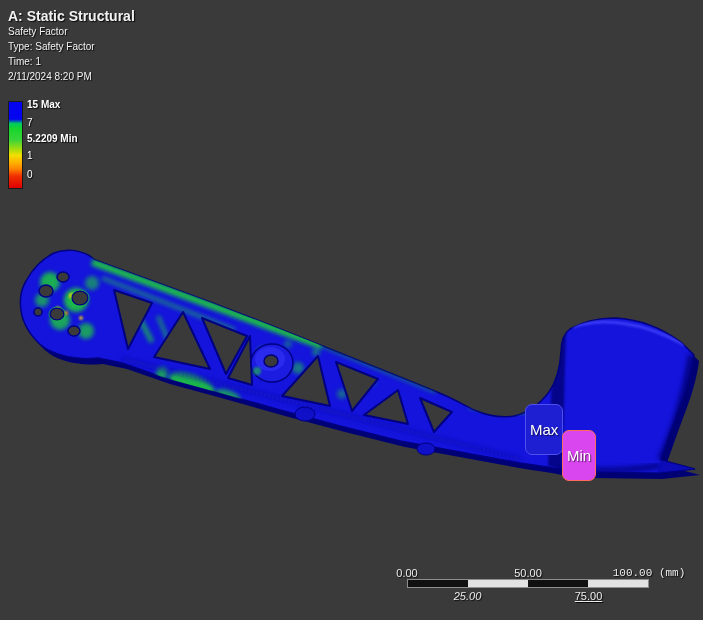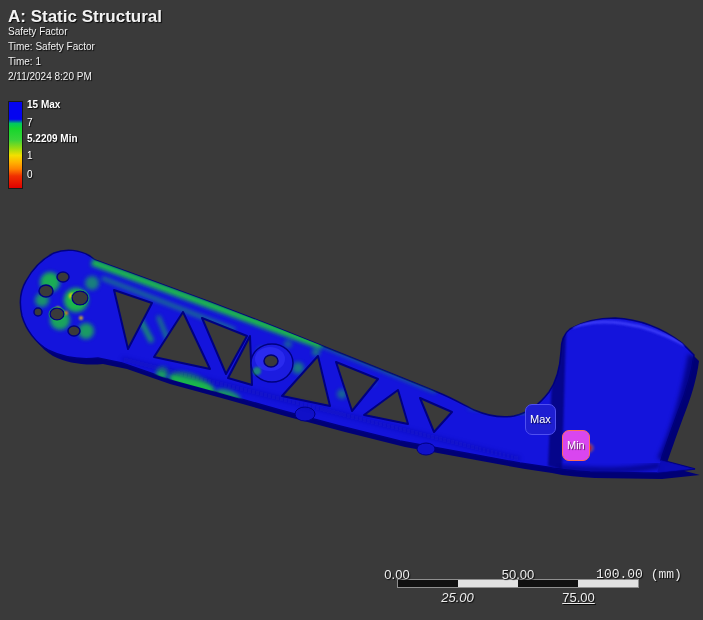--- a/index.html
+++ b/index.html
@@ -7,21 +7,21 @@
     position:relative; width:703px; height:620px; overflow:hidden;
     background:#3a3a3a;
     font-family:"Liberation Sans", sans-serif;
   }
   .model-svg { position:absolute; left:0; top:0; }
 
   
   .anno { position:absolute; left:8px; top:9px; color:#f2f2f2; font-size:10px;
           text-shadow:1px 1px 1px rgba(0,0,0,.85); }
   .anno div { line-height:15px; }
-  .anno .title { font-weight:bold; font-size:17px; }
+  .anno .title { font-weight:bold; font-size:14px; }
 
   
   .legend { position:absolute; left:8px; top:101px; width:120px; height:92px;
             color:#fff; font-size:10px; text-shadow:1px 1px 1px rgba(0,0,0,.85);text-decoration:underline; }
   .legend-bar {
     position:absolute; left:0; top:0; width:13px; height:86px;
     border:1px solid #1a1a1a;
     background:linear-gradient(180deg,
       #0404f0 0%, #0404f0 20%,
       #00c862 25%,
@@ -35,28 +35,28 @@
   }
   .legend-label { position:absolute; left:19px; white-space:nowrap; }
   .legend-label.l0 { top:-2px; }
   .legend-label.l1 { top:16px; }
   .legend-label.l2 { top:32px; }
   .legend-label.l3 { top:49px; }
   .legend-label.l4 { top:68px; }
   .bold { font-weight:bold; }
 
   
-  .marker { position:absolute; color:#fff; font-size:11px; line-height:13px;
-            padding:8px 4px; border-radius:7px; text-shadow:1px 1px 1px rgba(0,0,0,.6); }
+  .marker { position:absolute; color:#fff; font-size:15px; line-height:13px;
+            padding:18px 4px; border-radius:7px; text-shadow:1px 1px 1px rgba(0,0,0,.6); }
   .marker.max { left:525px; top:404px; background:#1e1ed2; border:1px solid #5050f0; }
   .marker.min { left:562px; top:430px; background:#d946ef; border:1px solid #ff6a5a; }
 
   
-  .ruler { position:absolute; left:397px; top:567px; width:242px; color:#ececec;
-           font-size:13px; text-shadow:1px 1px 1px rgba(0,0,0,.85); }
+  .ruler { position:absolute; left:407px; top:567px; width:242px; color:#ececec;
+           font-size:11px; text-shadow:1px 1px 1px rgba(0,0,0,.85); }
   .ruler-row { position:relative; height:12px; }
   .rlab { position:absolute; transform:translateX(-50%); white-space:nowrap; top:0; }
   .ruler-bar { display:flex; height:9px; border:1px solid #8f8f8f; box-sizing:border-box; }
   .seg { flex:1 1 0; }
   .seg.dark  { background:#101010; }
   .seg.light { background:#e2e2e2; }
 </style>
 </head>
 <body>
 
@@ -183,21 +183,21 @@
 
     <g>
       <ellipse cx="581" cy="448" rx="13" ry="7" fill="#ff8c00" opacity=".35" filter="url(#b1)"></ellipse>
       <ellipse cx="581" cy="448" rx="10" ry="5" fill="#e60000" filter="url(#b1)"></ellipse>
     </g>
   </svg>
 
   <div class="anno">
     <div class="title">A: Static Structural</div>
     <div>Safety Factor</div>
-    <div>Time: Safety Factor</div>
+    <div>Type: Safety Factor</div>
     <div>Time: 1</div>
     <div>2/11/2024 8:20 PM</div>
   </div>
 
   <div class="legend">
     <div class="legend-bar"></div>
     <span class="legend-label l0 bold">15 Max</span>
     <span class="legend-label l1">7</span>
     <span class="legend-label l2 bold">5.2209 Min</span>
     <span class="legend-label l3">1</span>

